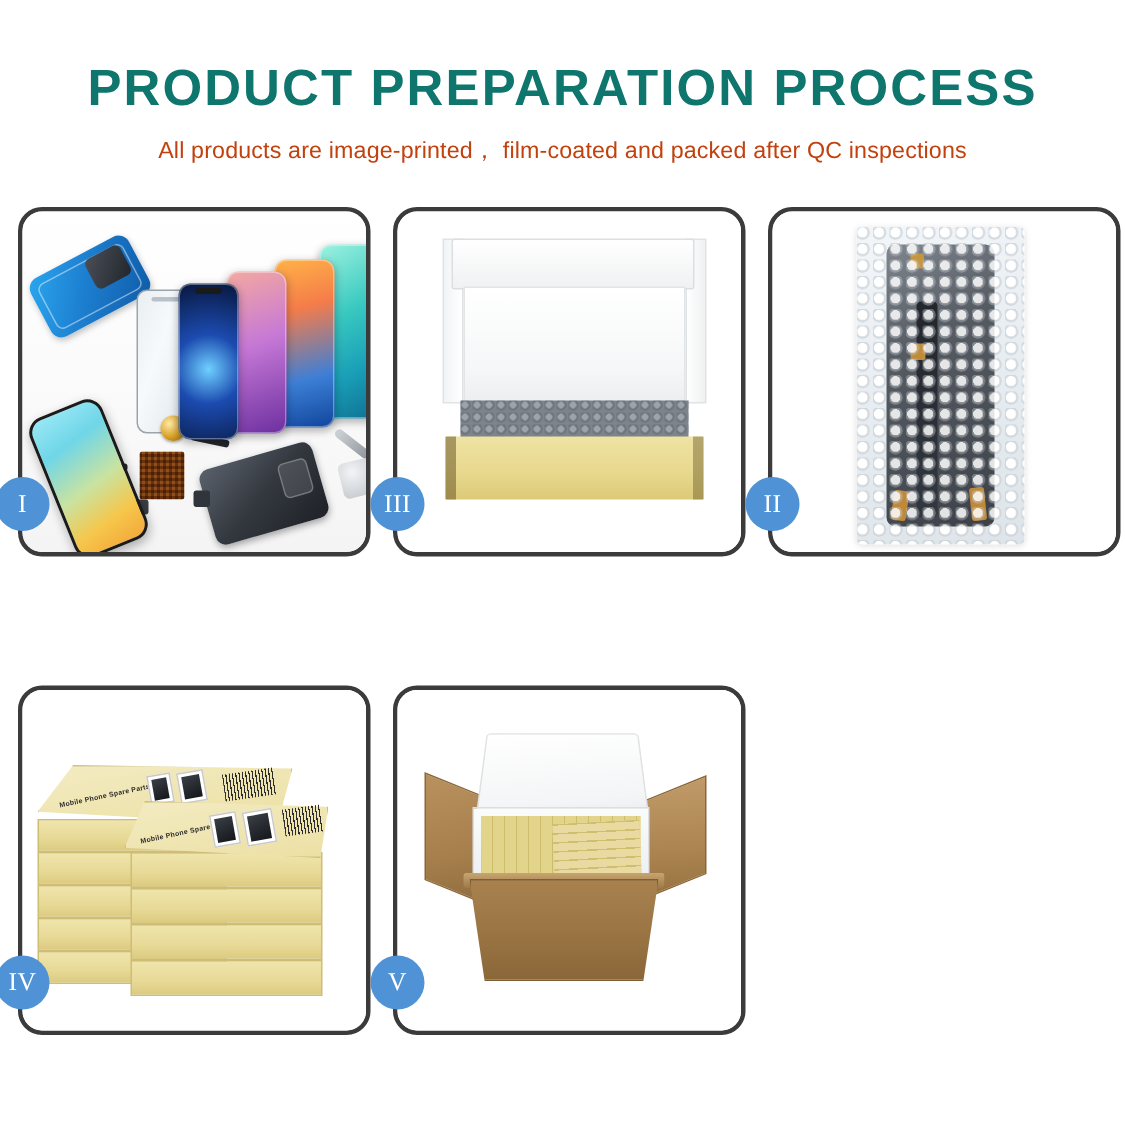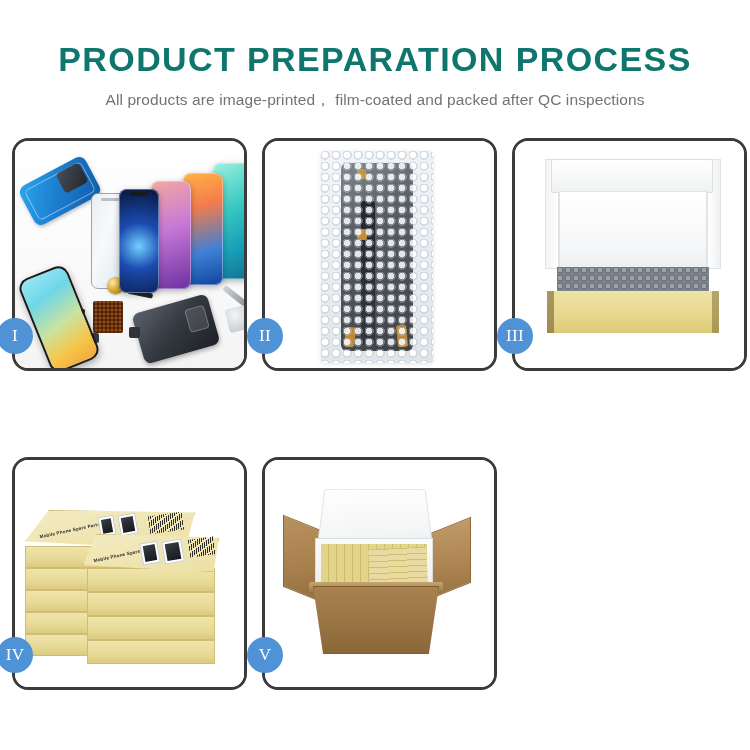--- a/index.html
+++ b/index.html
@@ -19,21 +19,21 @@
     font-weight: 700;
     letter-spacing: 1.4px;
     color: #0f766e;
     line-height: 1;
     margin: 0;
     white-space: nowrap;
   }
   .subtitle {
     font-size: 15.5px;
     font-weight: 400;
-    color: #737373;
+    color: #c2410c;
     margin: 14px 0 0 0;
     letter-spacing: .1px;
     white-space: nowrap;
   }
 
   
   .grid {
     position: absolute;
     left: 12px; top: 138px;
     width: 728px;
@@ -403,43 +403,43 @@
       <div class="dot2"></div>
       <div class="dot3"></div>
       <div class="dot4"></div>
       <div class="dot5"></div>
       <div class="dot6"></div>
     </div>
     <div class="badge">I</div>
   </div>
 
   <div class="panel">
+    <div class="panel-inner p3">
+      <div class="b3-wing-l"></div>
+      <div class="b3-wing-r"></div>
+      <div class="b3-lid"></div>
+      <div class="b3-foam"></div>
+      <div class="b3-pack"></div>
+      <div class="b3-tray"></div>
+    </div>
+    <div class="badge">III</div>
+  </div>
+
+  <div class="panel">
     <div class="panel-inner p2">
       <div class="bw-bag"></div>
       <div class="bw-item"></div>
       <div class="bw-strip"></div>
       <div class="bw-gold1"></div>
       <div class="bw-gold2"></div>
       <div class="bw-gold3"></div>
       <div class="bw-gold4"></div>
       <div class="bw-over"></div>
     </div>
     <div class="badge">II</div>
-  </div>
-
-  <div class="panel">
-    <div class="panel-inner p3">
-      <div class="b3-wing-l"></div>
-      <div class="b3-wing-r"></div>
-      <div class="b3-lid"></div>
-      <div class="b3-foam"></div>
-      <div class="b3-pack"></div>
-      <div class="b3-tray"></div>
-    </div>
-    <div class="badge">III</div>
   </div>
 
   <div class="panel">
     <div class="panel-inner p4">
       <div class="stack">
 
         <div class="sbox" style="left:4px;  top:74px;  width:126px; height:22px;"></div>
         <div class="sbox" style="left:4px;  top:96px;  width:126px; height:22px;"></div>
         <div class="sbox" style="left:4px;  top:118px; width:126px; height:22px;"></div>
         <div class="sbox" style="left:4px;  top:140px; width:126px; height:22px;"></div>

